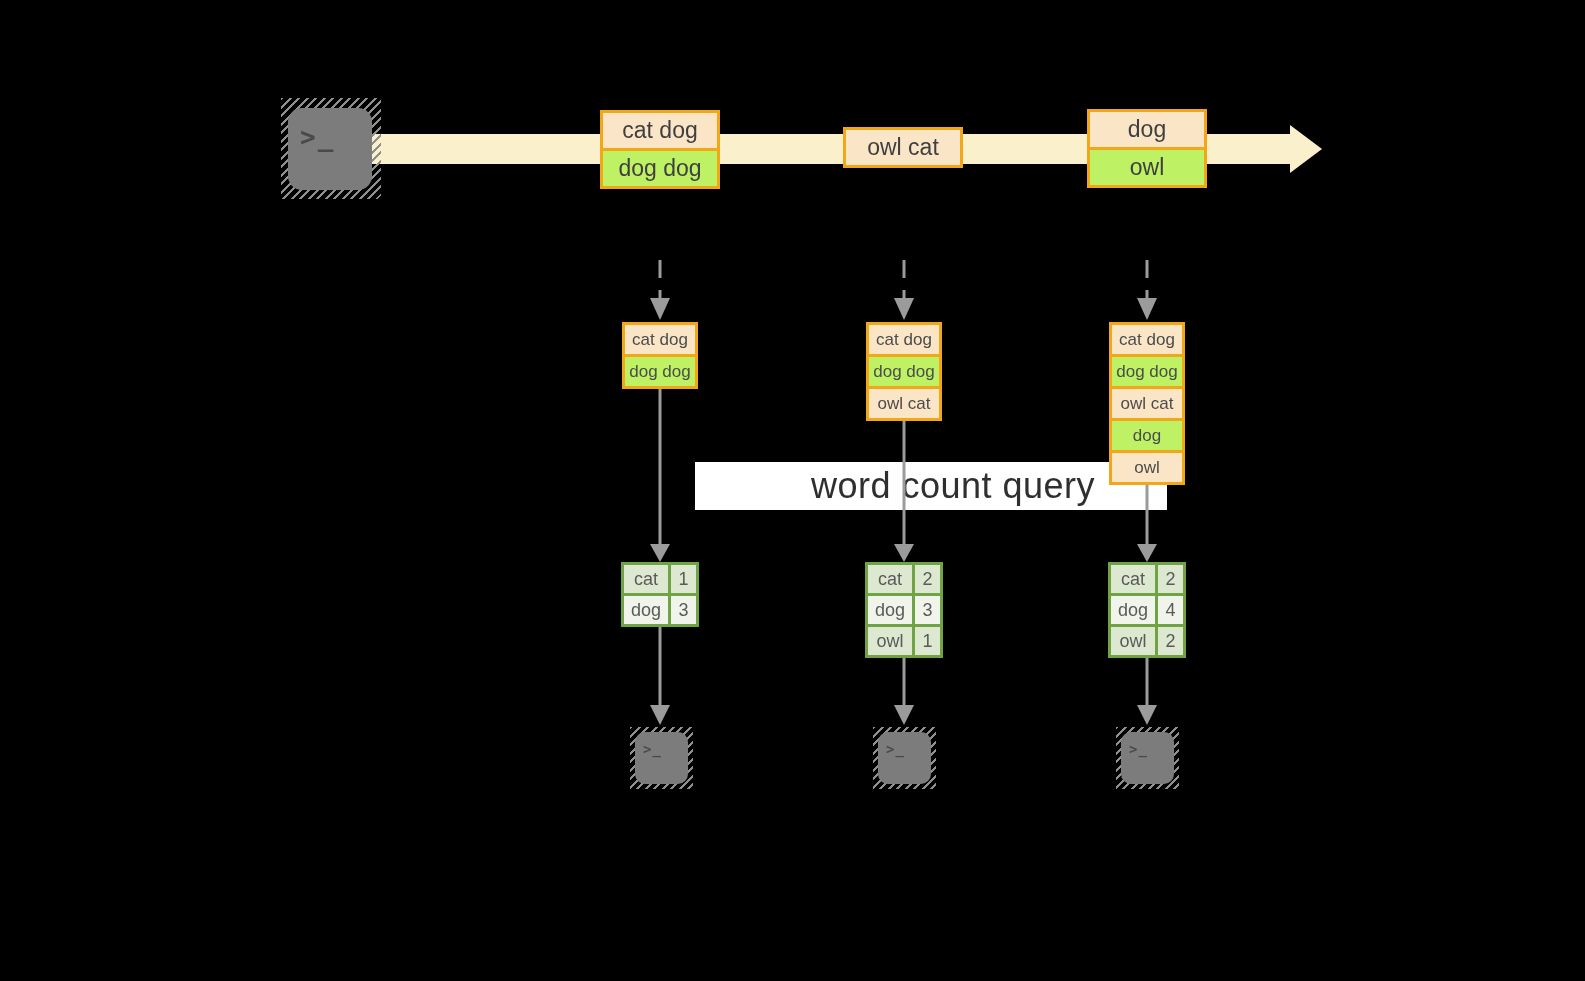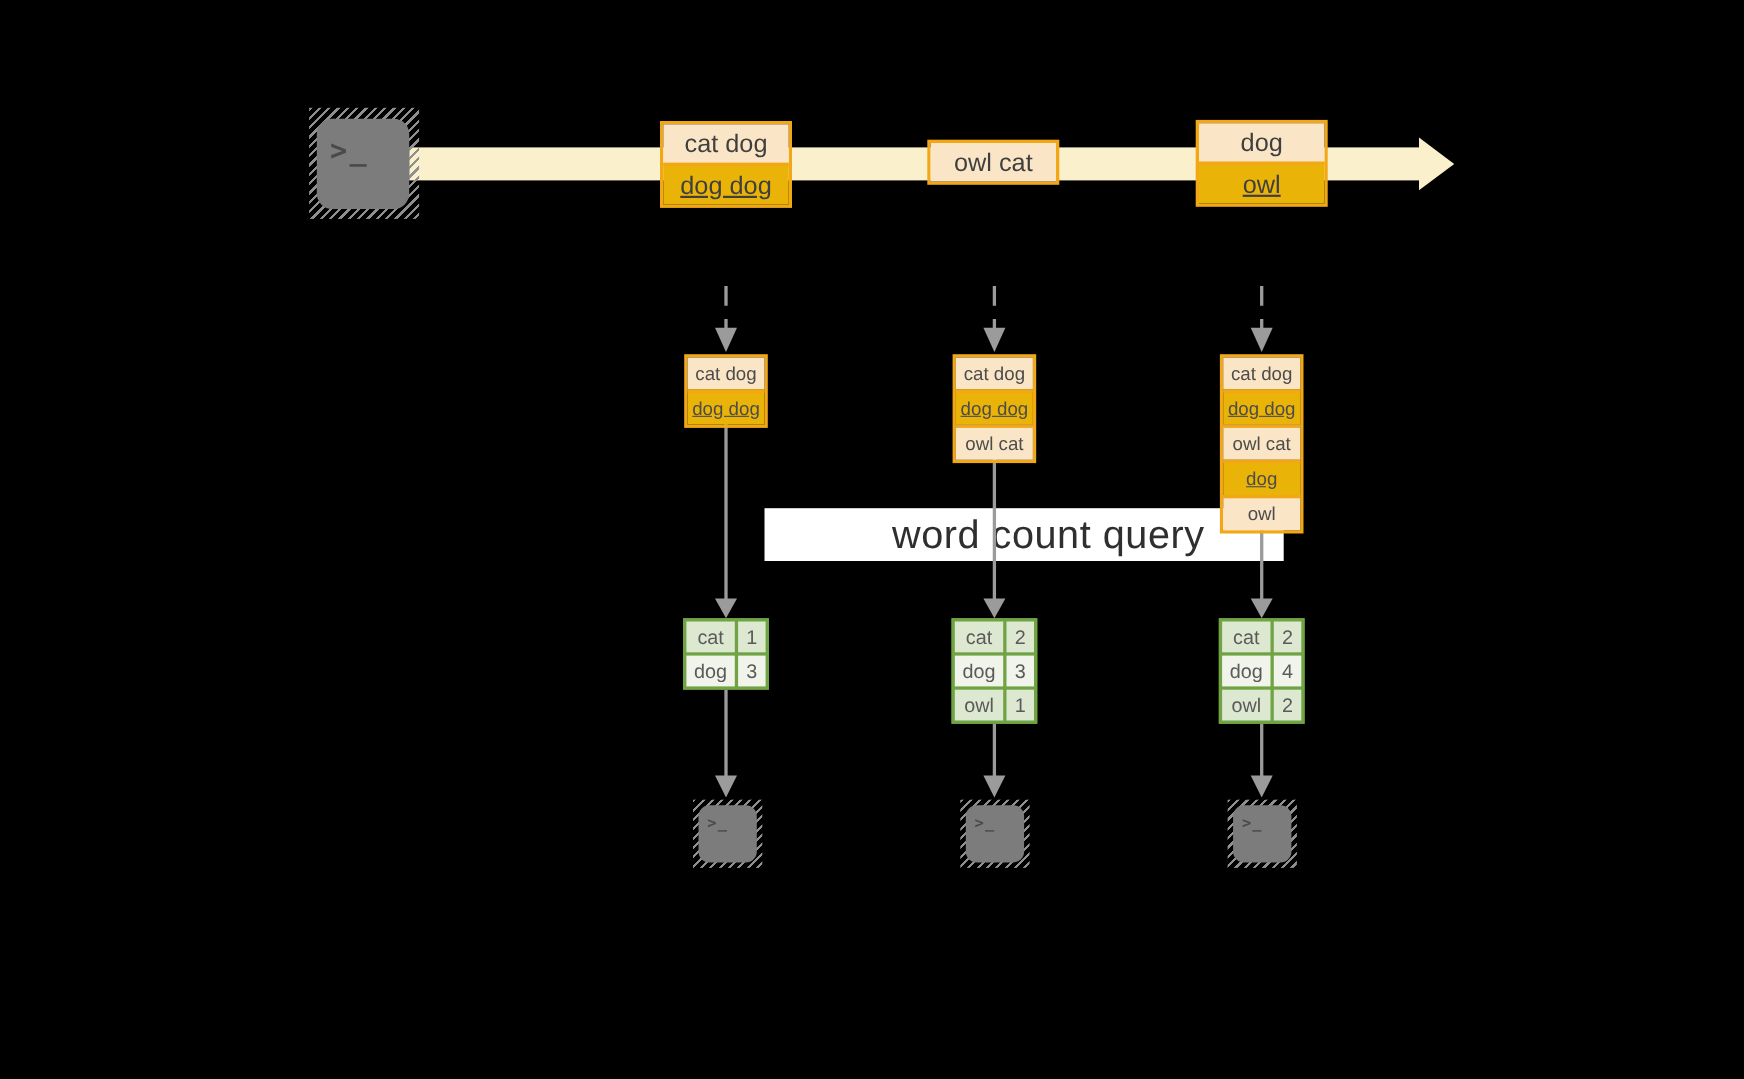--- a/index.html
+++ b/index.html
@@ -19,21 +19,21 @@
   .terminal.small{width:63px;height:62px;top:727px;}
   .terminal.small .inner{left:5px;top:5px;right:5px;bottom:5px;border-radius:10px;}
   .prompt{font-family:"DejaVu Sans Mono",monospace;font-weight:bold;color:#4a4a4a;display:block;}
   .terminal.big .prompt{font-size:26px;padding:14px 0 0 12px;letter-spacing:2px;}
   .terminal.small .prompt{font-size:14px;padding:9px 0 0 8px;letter-spacing:1px;}
   
   .rec{position:absolute;width:120px;border:3px solid #f2a716;box-sizing:border-box;z-index:4;}
   .rec-row{height:35px;line-height:35px;text-align:center;font-size:23px;color:#3f3f3f;border-top:3px solid #f2a716;}
   .rec-row:first-child{border-top:none;}
   .peach{background:#fae5c6;}
-  .cream{background:#eab308;text-decoration:underline;}
+  .cream{background:#bef264;}
   
   .stack{position:absolute;width:76px;border:3px solid #f2a716;box-sizing:border-box;z-index:4;}
   .stack-row{height:29px;line-height:29px;text-align:center;font-size:17px;color:#4c4c4c;border-top:3px solid #f2a716;}
   .stack-row:first-child{border-top:none;}
   
   .banner{position:absolute;left:695px;top:462px;width:428px;height:48px;background:#ffffff;z-index:2;
     display:flex;align-items:center;justify-content:center;padding-left:44px;}
   .banner span{font-size:36px;color:#2f2f2f;letter-spacing:0.5px;}
   
   .wc-table{position:absolute;display:grid;grid-template-columns:44px 25px;gap:3px;

